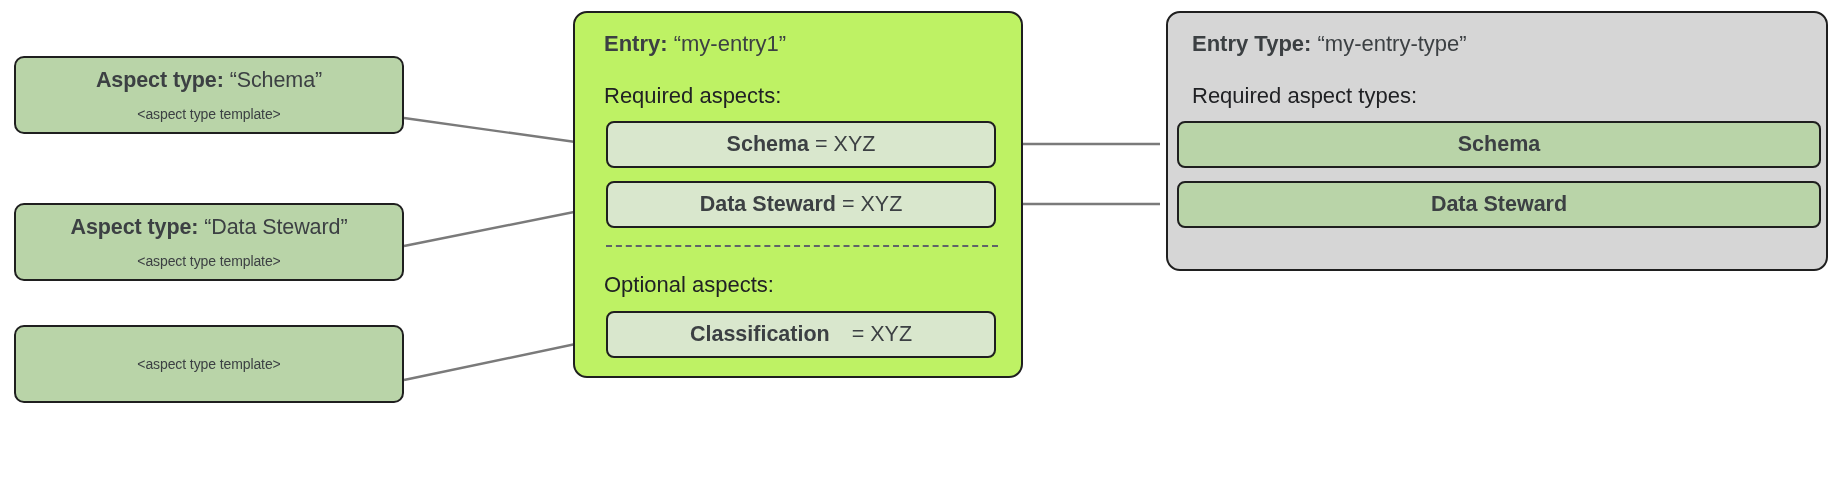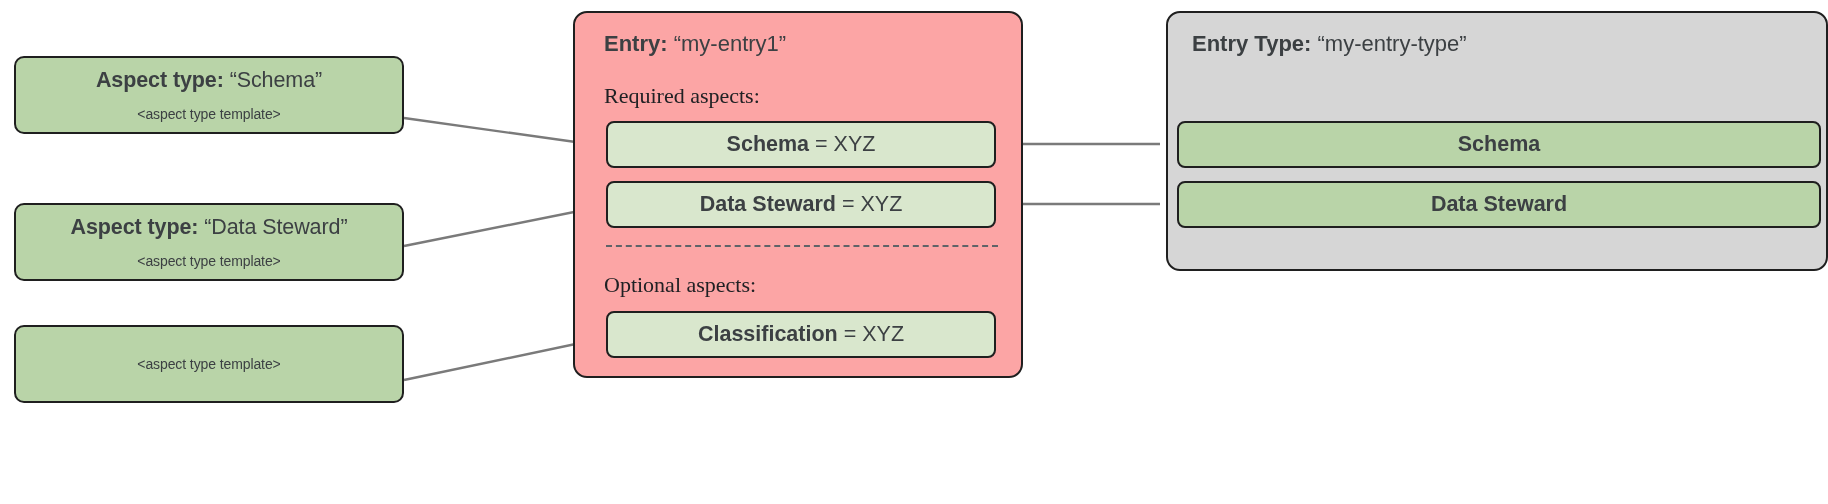--- a/index.html
+++ b/index.html
@@ -71,39 +71,38 @@
   #aspect-type-0 { top: 56px; }
   #aspect-type-1 { top: 203px; }
   #aspect-type-2 { top: 325px; }
 
   
   #entry-panel {
     left: 573px;
     top: 11px;
     width: 450px;
     height: 367px;
-    background: #fca5a5;
+    background: #bef264;
     border-radius: 14px;
     padding: 0;
   }
   #entry-panel .panel-title {
     position: absolute;
     left: 29px;
     top: 18px;
     font-size: 22px;
     white-space: nowrap;
   }
   #entry-panel .section-label {
     position: absolute;
     left: 29px;
     font-size: 22px;
     font-weight: 400;
     color: #202124;
     white-space: nowrap;
-    font-family: Liberation Serif, serif;
   }
   #entry-required-label { top: 70px; }
   #entry-optional-label { top: 259px; }
 
   .aspect-chip {
     position: absolute;
     box-sizing: border-box;
     left: 31px;
     width: 390px;
     height: 47px;
@@ -111,21 +110,21 @@
     border: 2.5px solid #1f1f1f;
     border-radius: 8px;
     display: flex;
     align-items: center;
     justify-content: center;
     font-size: 21.5px;
     white-space: nowrap;
   }
   #entry-chip-0 { top: 108px; }
   #entry-chip-1 { top: 168px; }
-  #entry-chip-2 { top: 298px; }
+  #entry-chip-2 { top: 298px; gap: 8px; }
 
   .divider-dashed {
     position: absolute;
     left: 31px;
     top: 232px;
     width: 392px;
     height: 0;
     border-top: 2.5px dashed #5f6368;
   }
 
@@ -245,19 +244,20 @@
       <span class="eq-part">= XYZ</span>
     </div>
   </div>
 
   <div class="card" id="entry-type-panel">
     <div class="panel-title">
       <span class="lbl-bold">Entry Type:</span>
       <span class="lbl-reg">“my-entry-type”</span>
     </div>
 
+    <div class="section-label">Required aspect types:</div>
 
     <div class="type-chip" id="type-chip-0">Schema</div>
 
     <div class="type-chip" id="type-chip-1">Data Steward</div>
   </div>
 
 </div>
 
 </body></html>

